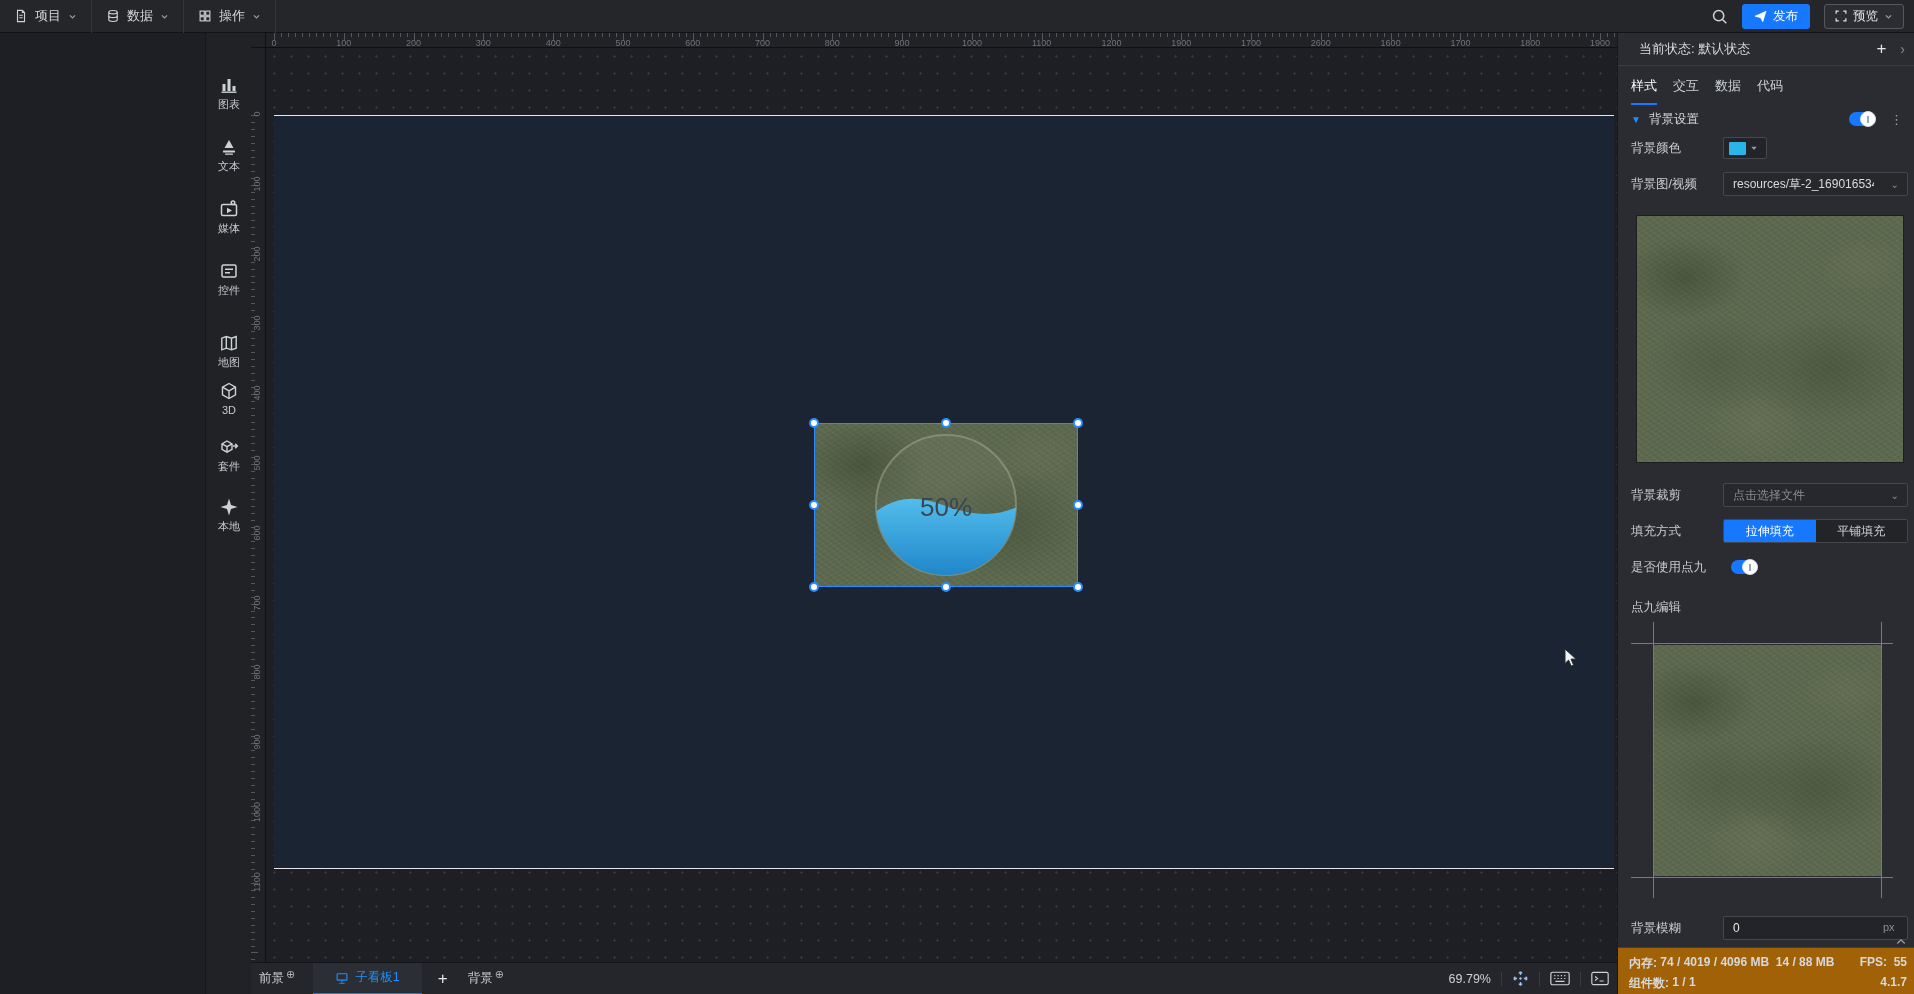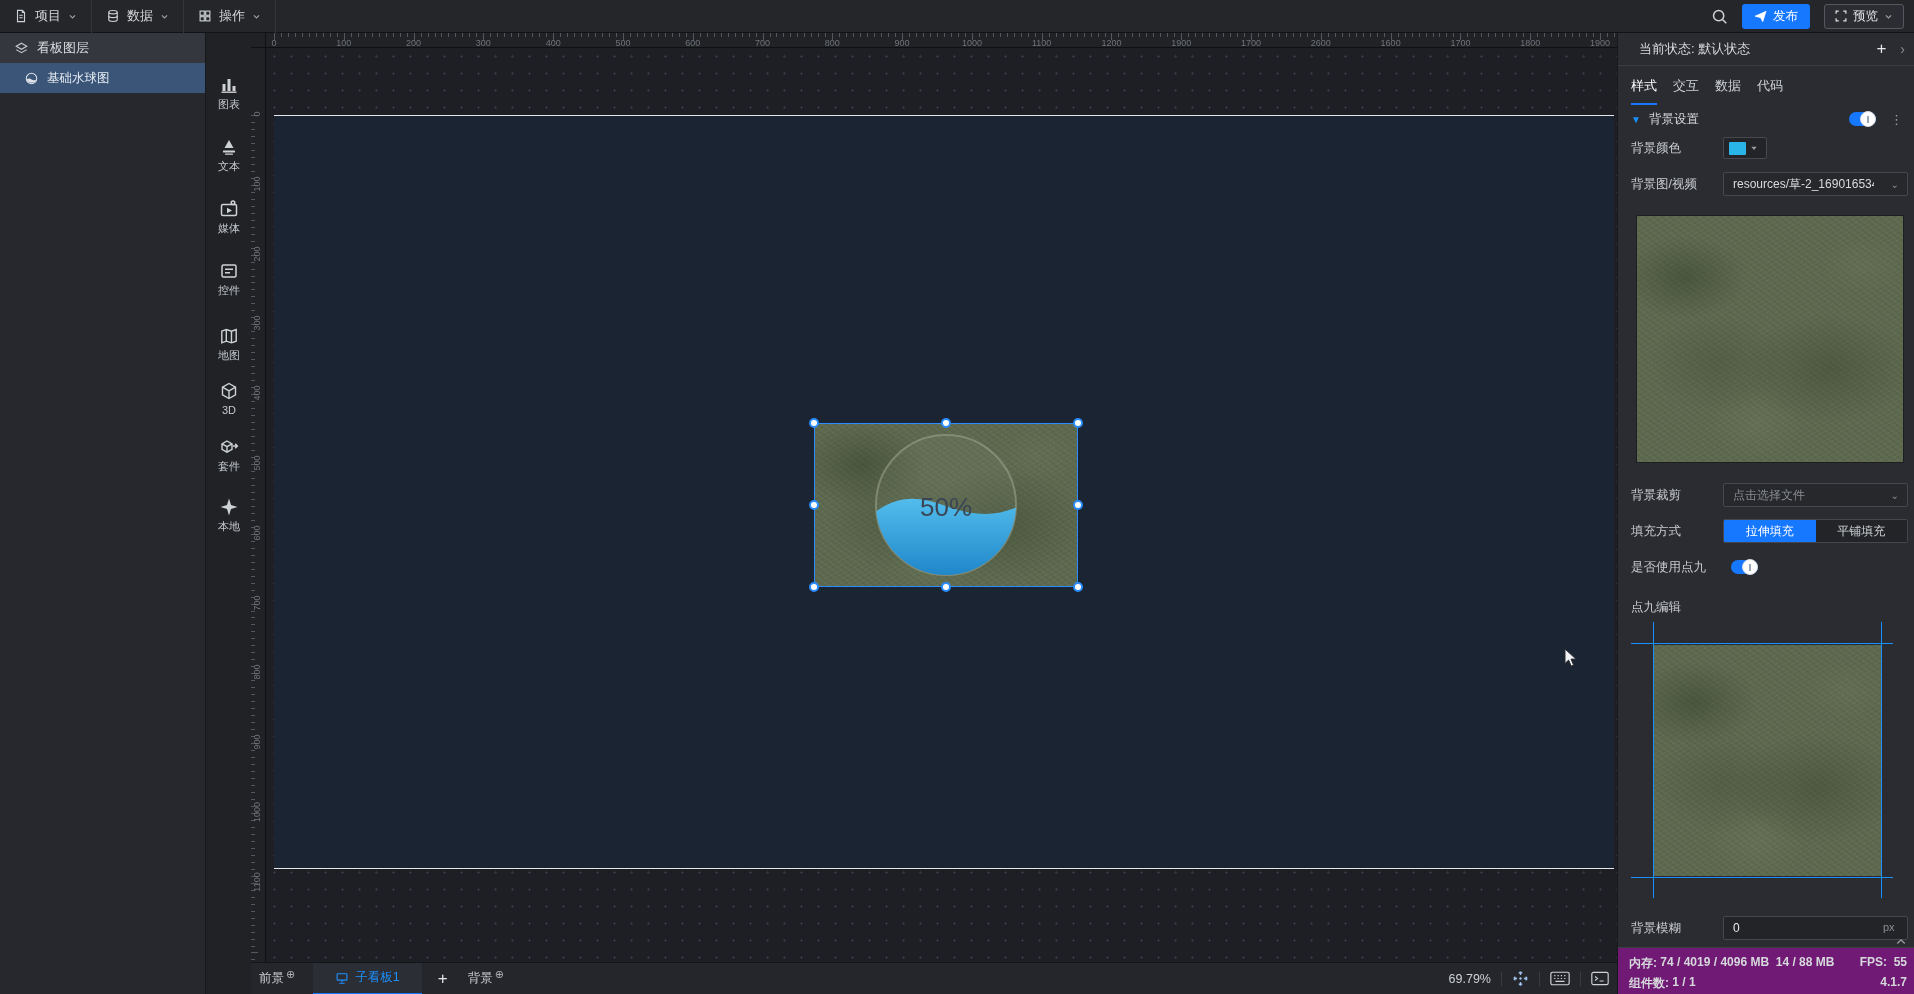--- a/index.html
+++ b/index.html
@@ -89,21 +89,21 @@
   .toggle .knob{position:absolute;right:0;top:-1px;width:16px;height:16px;border-radius:50%;background:#fff;border:1px solid #d9dbde;display:flex;align-items:center;justify-content:center;}
   .toggle .knob::after{content:"";width:1.5px;height:7px;background:#9aa7bb;}
   .preview-box{position:absolute;left:18px;top:182px;width:268px;height:248px;border:1px solid #1d1f22;}
   .np-line-h{position:absolute;height:1px;background:#1890ff;left:13px;width:262px;}
   .np-line-v{position:absolute;width:1px;background:#1890ff;}
   .np-tex{position:absolute;left:35px;top:612px;width:228px;height:231px;}
   .blur-input{position:absolute;left:92px;top:0;width:185px;height:24px;background:#222428;border:1px solid #45474c;border-radius:2px;color:#e8e9ea;font-size:12px;padding:0 26px 0 9px;font-family:"Liberation Sans",sans-serif;}
   .blur-px{position:absolute;left:252px;top:5px;font-size:11px;color:#8a8d92;}
 
   
-  .statusbar{position:absolute;left:1617px;top:947px;width:297px;height:47px;background:#701a75;border-left:1px solid #17181b;border-top:1px solid #3c3e42;z-index:30;font-size:12px;font-weight:700;color:#d6d8db;}
+  .statusbar{position:absolute;left:1617px;top:947px;width:297px;height:47px;background:#a16207;border-left:1px solid #17181b;border-top:1px solid #3c3e42;z-index:30;font-size:12px;font-weight:700;color:#d6d8db;}
   .srow{position:absolute;left:11px;width:278px;display:flex;white-space:pre;}
   .srow .right{margin-left:auto;}
 
   .cursor{position:absolute;z-index:15;pointer-events:none;}
 </style>
 </head>
 <body>
 
 <div id="app">
 
@@ -157,36 +157,20 @@
             <path d="M1.5 5V1.5H5M11 1.5h3.5V5M14.5 11v3.5H11M5 14.5H1.5V11"></path>
           </svg>
         <span>预览</span>
         <svg width="9" height="9" viewBox="0 0 12 12" fill="none" stroke="#9a9da2" stroke-width="1.6">
             <path d="M2.5 4.5L6 8l3.5-3.5"></path>
           </svg>
       </div>
     </div>
   </div>
 
-  <div class="layers">
-    <div class="layers-header">
-      <svg width="15" height="15" viewBox="0 0 20 20" fill="none" stroke="#c9ccd0" stroke-width="1.5">
-          <path d="M10 3l7 4-7 4-7-4z"></path>
-          <path d="M3 11.5l7 4 7-4"></path>
-        </svg>
-      <span>看板图层</span>
-    </div>
-    <div class="layer-item selected">
-      <svg width="15" height="15" viewBox="0 0 20 20">
-          <circle cx="10" cy="10" r="7" fill="none" stroke="#dfe3e9" stroke-width="1.4"></circle>
-          <path d="M3.6 11.2c2-1.4 4.2-1.4 6.4 0s4.4 1.4 6.4 0a6.9 6.9 0 01-12.8 0z" fill="#dfe3e9"></path>
-        </svg>
-      <span>基础水球图</span>
-    </div>
-  </div>
 
   <div class="toolbox">
     <div class="tool" style="top:42px">
       <svg width="20" height="20" viewBox="0 0 20 20" fill="#cfd2d5">
           <rect x="3.5" y="9" width="3" height="7"></rect>
           <rect x="8.5" y="4" width="3" height="12"></rect>
           <rect x="13.5" y="11" width="3" height="5"></rect>
           <rect x="2.5" y="16.5" width="15" height="1.4"></rect>
         </svg>
       <span class="lbl">图表</span>
@@ -207,21 +191,21 @@
         </svg>
       <span class="lbl">媒体</span>
     </div>
     <div class="tool" style="top:228px">
       <svg width="20" height="20" viewBox="0 0 20 20" fill="none" stroke="#cfd2d5" stroke-width="1.5">
           <rect x="3" y="4" width="14" height="12" rx="1.5"></rect>
           <path d="M6 8.2h8M6 11.8h5"></path>
         </svg>
       <span class="lbl">控件</span>
     </div>
-    <div class="tool" style="top:293px">
+    <div class="tool" style="top:300px">
       <svg width="20" height="20" viewBox="0 0 20 20" fill="none" stroke="#cfd2d5" stroke-width="1.4">
           <path d="M2.8 5.2L7.3 3.6l5.2 1.6 4.7-1.6v11.6l-4.7 1.6-5.2-1.6-4.5 1.6z"></path>
           <path d="M7.3 3.6v11.6M12.5 5.2v11.6"></path>
         </svg>
       <span class="lbl">地图</span>
     </div>
     <div class="tool" style="top:348px">
       <svg width="20" height="20" viewBox="0 0 20 20" fill="none" stroke="#cfd2d5" stroke-width="1.4">
           <path d="M10 2.5l6.5 3.7v7.6L10 17.5l-6.5-3.7V6.2z"></path>
           <path d="M3.5 6.2l6.5 3.7 6.5-3.7M10 9.9v7.6"></path>

